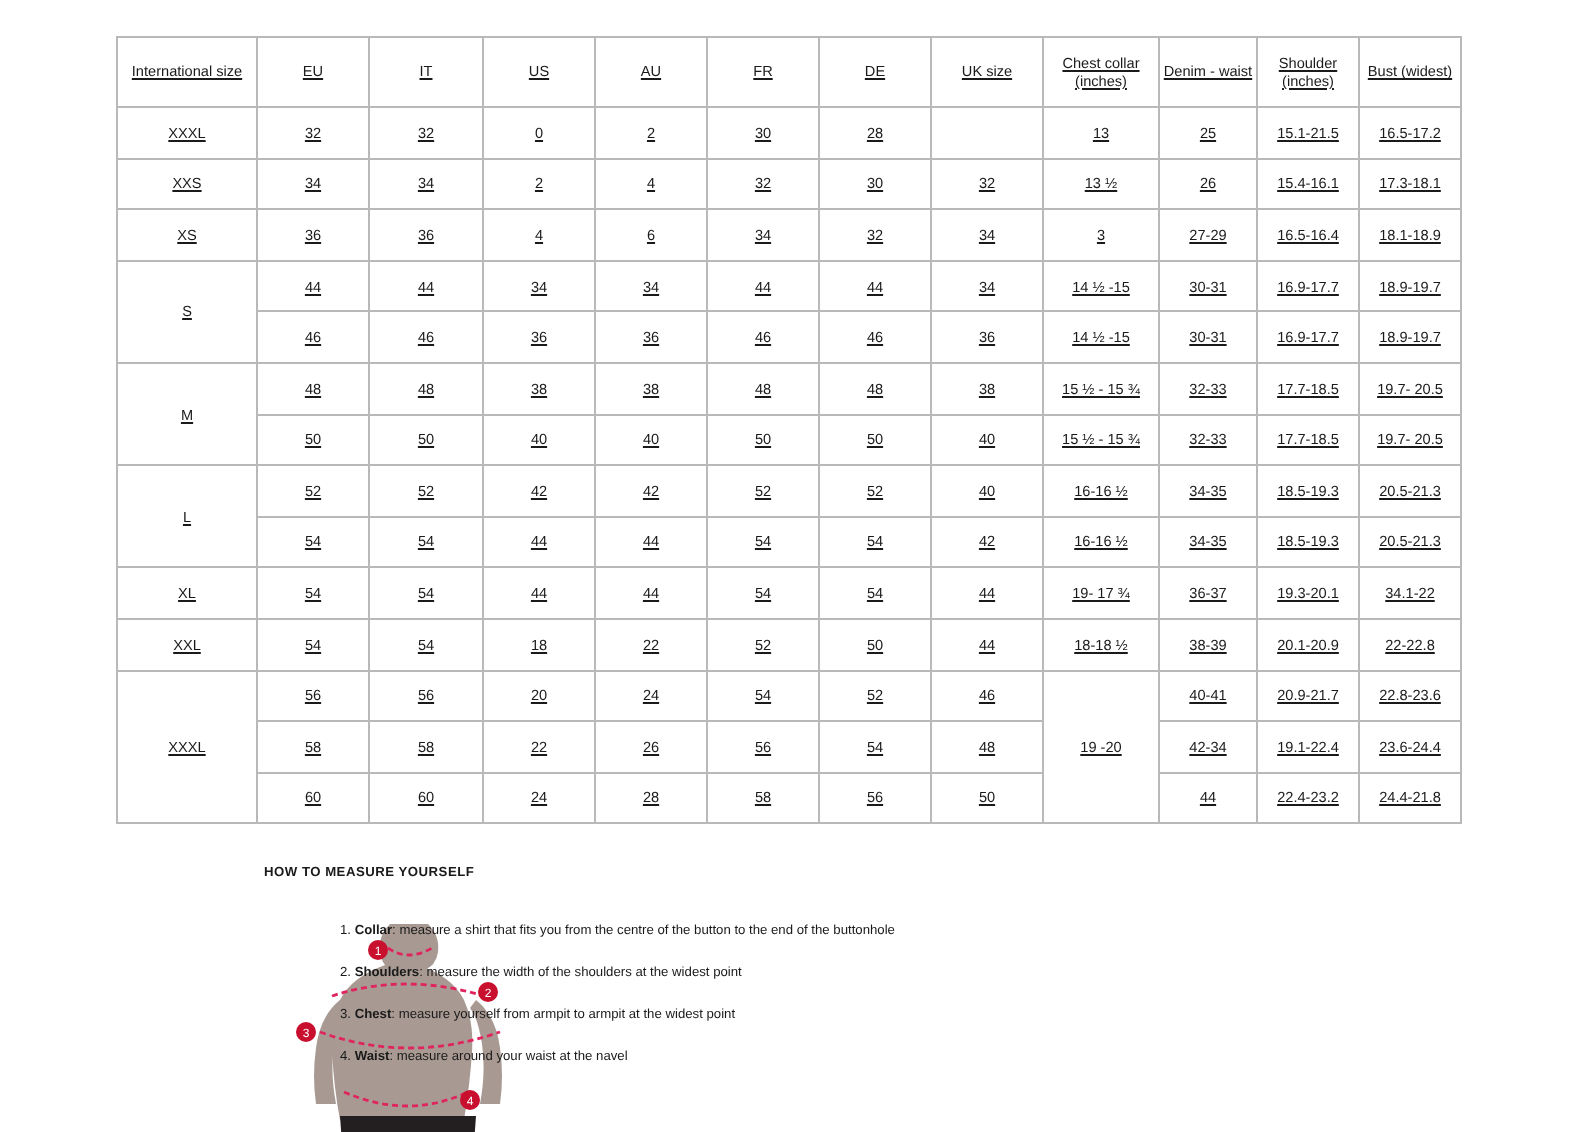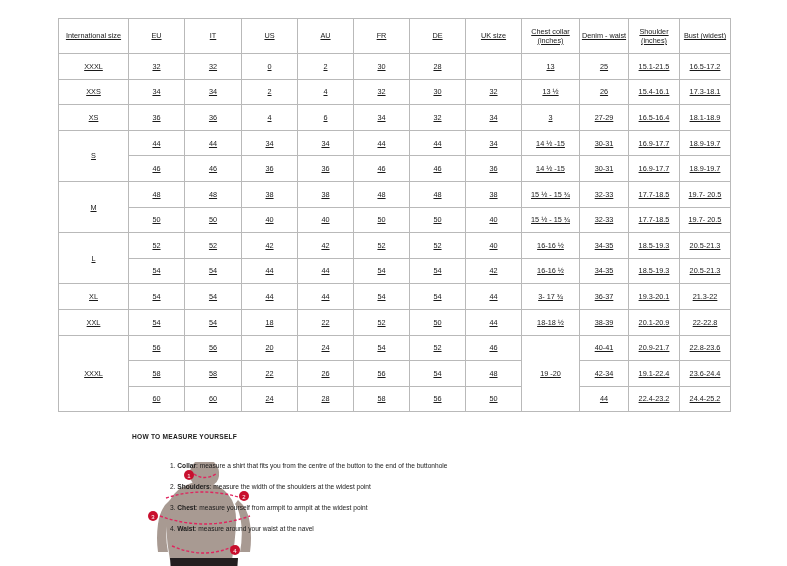--- a/index.html
+++ b/index.html
@@ -266,24 +266,24 @@
           </tr>
           <tr>
             <td>XL</td>
             <td>54</td>
             <td>54</td>
             <td>44</td>
             <td>44</td>
             <td>54</td>
             <td>54</td>
             <td>44</td>
-            <td>3- 17 ¾</td>
+            <td>19- 17 ¾</td>
             <td>36-37</td>
             <td>19.3-20.1</td>
-            <td>21.3-22</td>
+            <td>34.1-22</td>
           </tr>
           <tr>
             <td>XXL</td>
             <td>54</td>
             <td>54</td>
             <td>18</td>
             <td>22</td>
             <td>52</td>
             <td>50</td>
             <td>44</td>
@@ -321,21 +321,21 @@
           <tr>
             <td>60</td>
             <td>60</td>
             <td>24</td>
             <td>28</td>
             <td>58</td>
             <td>56</td>
             <td>50</td>
             <td>44</td>
             <td>22.4-23.2</td>
-            <td>24.4-25.2</td>
+            <td>24.4-21.8</td>
           </tr>
         </tbody>
     </table>
   </div>
 
   <div class="howto">
     <div class="howto-title">HOW TO MEASURE YOURSELF</div>
     <div class="howto-body">
 
       <div class="figure">

